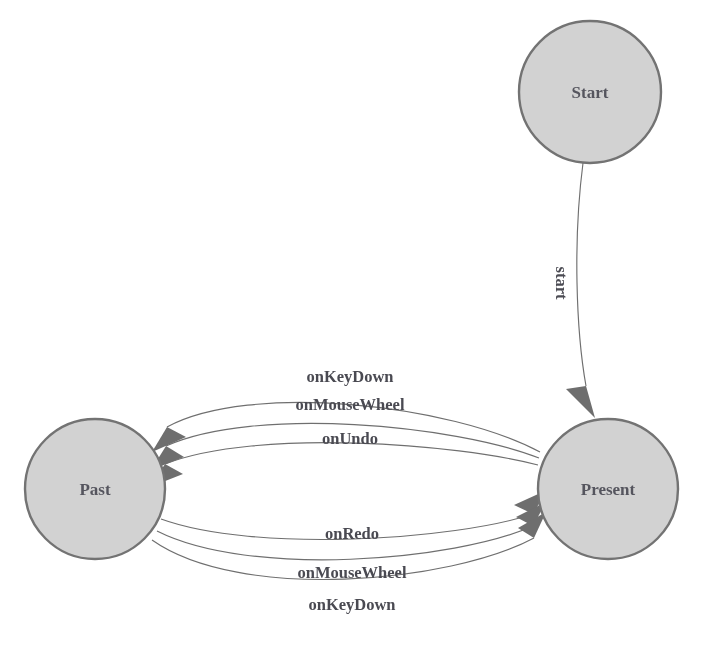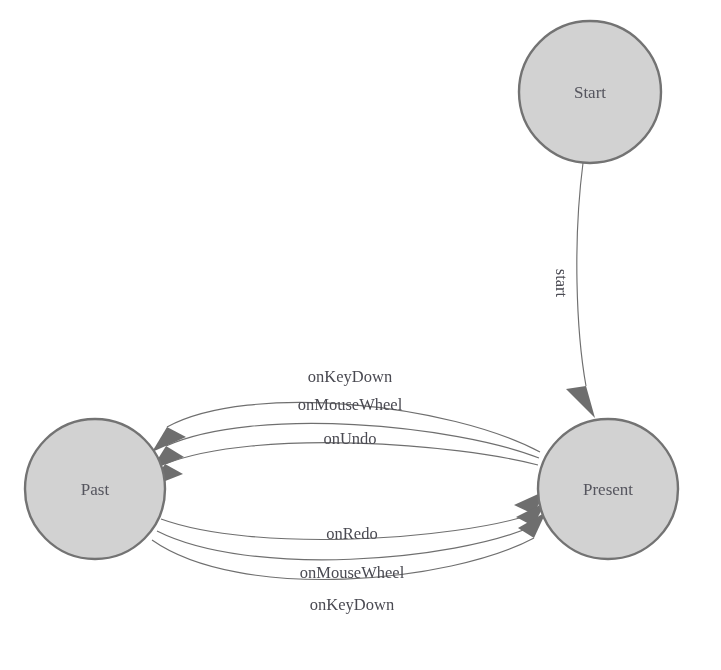--- a/index.html
+++ b/index.html
@@ -12,20 +12,21 @@
     width: 721px;
     height: 670px;
     overflow: hidden;
     font-family: "Liberation Serif", "DejaVu Serif", serif;
   }
   #diagram-root {
     position: relative;
     width: 721px;
     height: 670px;
     background: #ffffff;
+    font-weight: bold;
   }
   svg#graph {
     display: block;
     width: 721px;
     height: 670px;
   }
   .node-circle {
     fill: #d2d2d2;
     stroke: #737373;
     stroke-width: 2.4;

